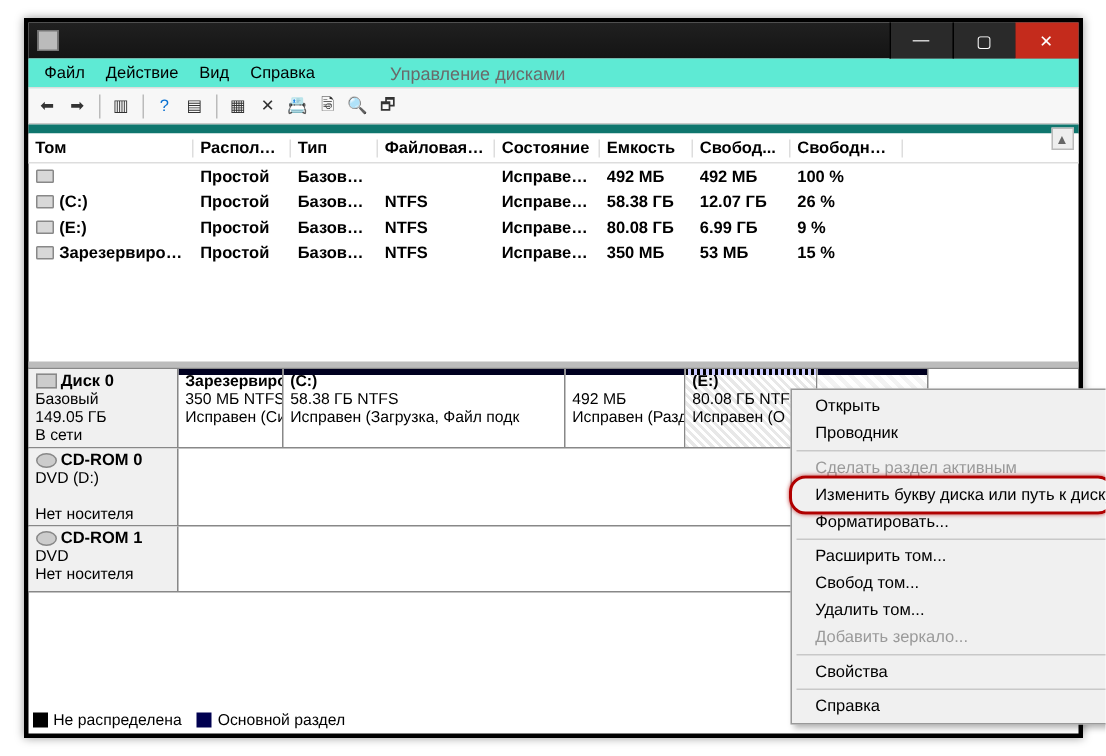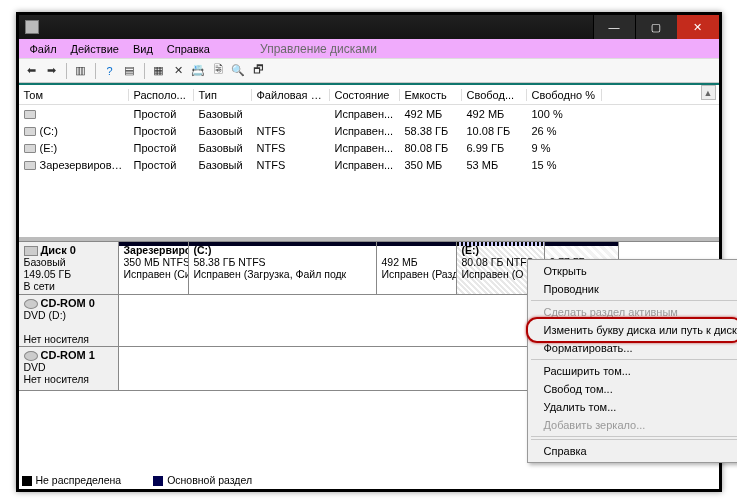--- a/index.html
+++ b/index.html
@@ -5,46 +5,46 @@
   * { box-sizing: border-box; margin: 0; padding: 0; font-family: "Segoe UI", Tahoma, sans-serif; }
   body { background: #fff; display: flex; justify-content: center; align-items: center; height: 504px; width: 737px; }
   .frame { border: 3px solid #000; width: 706px; height: 480px; box-shadow: 0 0 6px rgba(0,0,0,0.4); background:#fff; position:relative; }
   .titlebar { height: 24px; background: linear-gradient(#202020,#141414); color: #555; font-size: 11px; display:flex; align-items:center; }
   .titlebar .icon { width:14px;height:14px;background:#bbb;margin:0 6px;border:1px solid #777; }
   .titlebar .title { flex:1;text-align:center;color:#6a6a6a;font-size:12px;margin-top:44px; }
   .titlebar .btns { display:flex; }
   .titlebar .btn { width:42px;height:24px;display:flex;align-items:center;justify-content:center;color:#fff;font-size:11px; }
   .titlebar .btn.min,.titlebar .btn.max{ background:#2a2a2a;border-left:1px solid #000; }
   .titlebar .btn.cls { background:#c42b1c; }
-  .menubar { height:20px;font-size:11px;display:flex;align-items:center;padding:0 4px;background:#f0abfc;border-bottom:1px solid #ddd; }
+  .menubar { height:20px;font-size:11px;display:flex;align-items:center;padding:0 4px;background:#5eead4;border-bottom:1px solid #ddd; }
   .menubar span{ padding:2px 7px;cursor:default; }
   .toolbar { height:24px;border-bottom:1px solid #c8c8c8;display:flex;align-items:center;padding:0 4px;gap:2px;background:#f7f7f7; }
   .tbtn{width:18px;height:18px;display:flex;align-items:center;justify-content:center;font-size:11px;color:#333;border:1px solid transparent;}
   .tsep{width:1px;height:16px;background:#bbb;margin:0 3px;}
-  .tlist { border-top:2px solid #0f766e; }
+  .tlist { border-top:6px solid #0f766e;font-weight:bold; }
   .thead,.trow{display:grid;grid-template-columns:110px 65px 58px 78px 70px 62px 65px 75px;font-size:11px;align-items:center;}
   .thead{height:20px;background:#fff;border-bottom:1px solid #ddd;}
   .thead div{border-right:1px solid #ddd;padding:0 5px;white-space:nowrap;overflow:hidden;text-overflow:ellipsis;}
   .trow{height:17px;}
   .trow div{padding:0 5px;white-space:nowrap;overflow:hidden;text-overflow:ellipsis;}
   .vicon{display:inline-block;width:12px;height:9px;background:#d8d8d8;border:1px solid #888;margin-right:4px;vertical-align:middle;border-radius:1px;}
   .spacer{height:68px;border-bottom:4px solid #bcbcbc;}
   .diskrow{display:flex;border-top:1px solid #888;border-bottom:1px solid #888;height:54px;}
   .diskinfo{width:100px;background:#f0f0f0;border-right:1px solid #888;padding:2px 5px;font-size:10.5px;}
   .diskinfo b{font-size:11px;}
   .dglyph{display:inline-block;width:14px;height:10px;background:#ccc;border:1px solid #888;margin-right:3px;vertical-align:middle;}
   .parts{display:flex;flex:1;}
   .part{border-right:1px solid #888;padding:2px 5px;font-size:10.5px;position:relative;overflow:hidden;white-space:nowrap;}
   .part .bar{position:absolute;left:0;right:0;top:0;height:4px;background:#000020;}
   .part.sel{background:repeating-linear-gradient(45deg,#e8e8e8,#e8e8e8 2px,#ffffff 2px,#ffffff 4px);}
   .part.sel .bar{background:repeating-linear-gradient(90deg,#000 0,#000 2px,#ccf 2px,#ccf 4px);}
   .part.free{background:repeating-linear-gradient(45deg,#f3f3f3,#f3f3f3 3px,#fff 3px,#fff 6px);}
   .cdrow{display:flex;border-bottom:1px solid #888;height:52px;}
   .cdrow .rest{flex:1;padding:4px 6px;font-size:11px;}
-  .legend{position:absolute;bottom:3px;left:3px;font-size:10.5px;display:flex;gap:32px;align-items:center;}
+  .legend{position:absolute;bottom:3px;left:3px;font-size:10.5px;display:flex;gap:10px;align-items:center;}
   .legend .sw{width:10px;height:10px;display:inline-block;margin-right:4px;vertical-align:middle;}
   .ctxmenu{position:absolute;top:244px;left:508px;width:215px;background:#f0f0f0;border:1px solid #999;box-shadow:2px 2px 4px rgba(0,0,0,0.3);font-size:11px;padding:2px;z-index:10;}
   .ctxmenu .mi{padding:3px 14px;white-space:nowrap;}
   .ctxmenu .mi.dis{color:#9a9a9a;}
   .ctxmenu .msep{height:1px;background:#c8c8c8;margin:2px 1px;}
   .ctxmenu .mi.hl{position:relative;}
   .hlring{position:absolute;top:-4px;left:-4px;right:-4px;bottom:-4px;border:2.5px solid #b00000;border-radius:11px;box-shadow:0 0 3px rgba(180,0,0,0.7);pointer-events:none;}
   .scrollstub{position:absolute;right:3px;top:70px;width:15px;height:15px;border:1px solid #bbb;background:#eee;font-size:9px;display:flex;align-items:center;justify-content:center;color:#666;}
 </style>
 </head>
@@ -108,21 +108,21 @@
           <div>492 МБ</div>
           <div>100 %</div>
         </div>
         <div class="trow">
           <div><span class="vicon"></span>(C:)</div>
           <div>Простой</div>
           <div>Базовый</div>
           <div>NTFS</div>
           <div>Исправен...</div>
           <div>58.38 ГБ</div>
-          <div>10.08 ГБ</div>
+          <div>12.07 ГБ</div>
           <div>26 %</div>
         </div>
         <div class="trow">
           <div><span class="vicon"></span>(E:)</div>
           <div>Простой</div>
           <div>Базовый</div>
           <div>NTFS</div>
           <div>Исправен...</div>
           <div>80.08 ГБ</div>
           <div>6.99 ГБ</div>
@@ -188,17 +188,18 @@
     <div class="msep"></div>
     <div class="mi dis">Сделать раздел активным</div>
     <div class="mi hl"><span>Изменить букву диска или путь к диску...</span><span class="hlring"></span></div>
     <div class="mi">Форматировать...</div>
     <div class="msep"></div>
     <div class="mi">Расширить том...</div>
     <div class="mi">Свобод том...</div>
     <div class="mi">Удалить том...</div>
     <div class="mi dis">Добавить зеркало...</div>
     <div class="msep"></div>
+    <div class="mi">Свойства</div>
     <div class="msep"></div>
     <div class="mi">Справка</div>
   </div>
 
 </div>
 
 </body></html>

